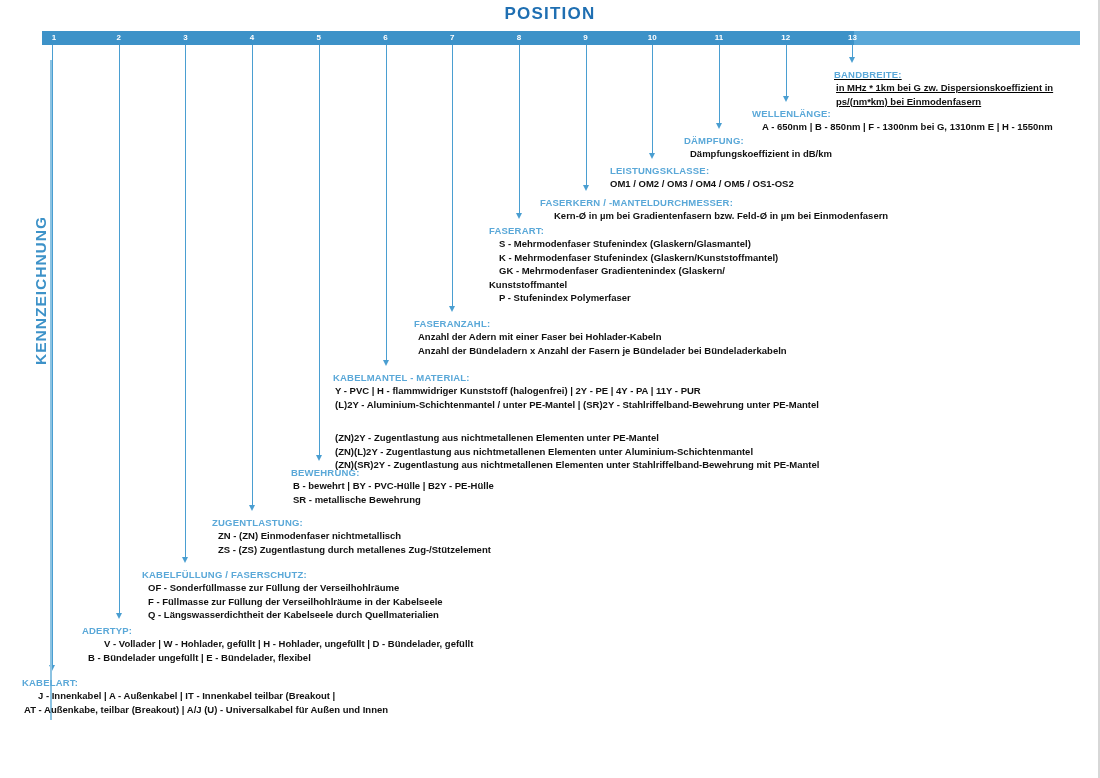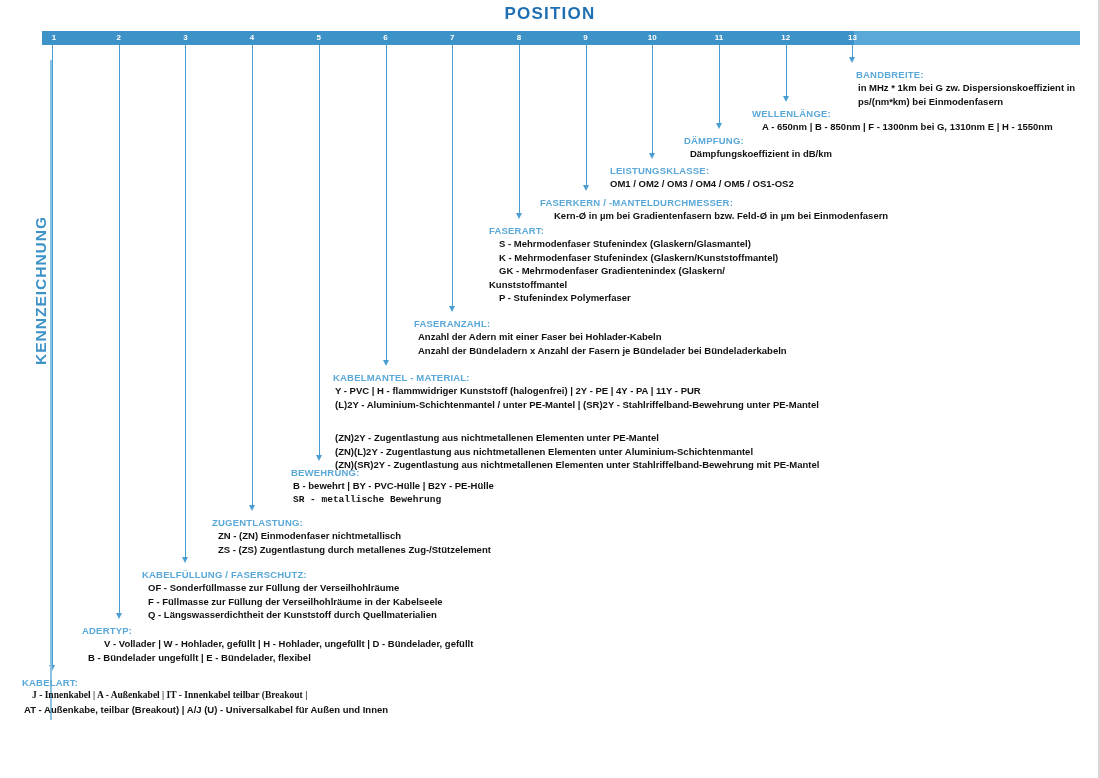--- a/index.html
+++ b/index.html
@@ -101,21 +101,21 @@
       <div class="tick" style="left: 118.7px; top: 45px; height: 569px;"></div>
       <div class="arrow" style="left: 115.7px; top: 613px;"></div>
       <div class="tick" style="left: 52px; top: 45px; height: 621px;"></div>
       <div class="arrow" style="left: 49px; top: 665px;"></div>
     </div>
 
   <div class="spine" style="top:60px;height:660px;"></div>
   <div class="vlabel" style="left:32px;top:365px;">KENNZEICHNUNG</div>
 
   <div id="blocks-layer">
-      <div class="block" style="left: 856px; top: 68px;">
+      <div class="block" style="left: 834px; top: 68px; text-decoration: underline;">
         <div class="blk-head">BANDBREITE:</div>
         <div class="blk-line" style="margin-left: 2px;">in MHz * 1km bei G zw. Dispersionskoeffizient in</div>
         <div class="blk-line" style="margin-left: 2px;">ps/(nm*km) bei Einmodenfasern</div>
       </div>
       <div class="block" style="left: 752px; top: 107px;">
         <div class="blk-head">WELLENLÄNGE:</div>
         <div class="blk-line" style="margin-left: 10px; text-align: right;">A - 650nm |  B - 850nm |  F - 1300nm bei G, 1310nm E |  H - 1550nm</div>
       </div>
       <div class="block" style="left: 684px; top: 134px;">
         <div class="blk-head">DÄMPFUNG:</div>
@@ -146,38 +146,38 @@
         <div class="blk-head">KABELMANTEL - MATERIAL:</div>
         <div class="blk-line" style="margin-left: 2px;">Y - PVC |  H - flammwidriger Kunststoff (halogenfrei) |  2Y - PE |  4Y - PA |  11Y - PUR</div>
         <div class="blk-line" style="margin-left: 2px;">(L)2Y - Aluminium-Schichtenmantel / unter PE-Mantel |  (SR)2Y - Stahlriffelband-Bewehrung unter PE-Mantel</div>
         <div class="blk-line" style="margin-left: 2px; margin-top: 20px;">(ZN)2Y - Zugentlastung aus nichtmetallenen Elementen unter PE-Mantel</div>
         <div class="blk-line" style="margin-left: 2px;">(ZN)(L)2Y - Zugentlastung aus nichtmetallenen Elementen unter Aluminium-Schichtenmantel</div>
         <div class="blk-line" style="margin-left: 2px;">(ZN)(SR)2Y - Zugentlastung aus nichtmetallenen Elementen unter  Stahlriffelband-Bewehrung mit PE-Mantel</div>
       </div>
       <div class="block" style="left: 291px; top: 466px;">
         <div class="blk-head">BEWEHRUNG:</div>
         <div class="blk-line" style="margin-left: 2px;">B -  bewehrt | BY - PVC-Hülle | B2Y - PE-Hülle</div>
-        <div class="blk-line" style="margin-left: 2px; font-family: Liberation Mono, monospace;">SR - metallische Bewehrung</div>
+        <div class="blk-line" style="margin-left: 2px;">SR - metallische Bewehrung</div>
       </div>
       <div class="block" style="left: 212px; top: 516px;">
         <div class="blk-head">ZUGENTLASTUNG:</div>
         <div class="blk-line" style="margin-left: 6px;">ZN - (ZN) Einmodenfaser nichtmetallisch</div>
         <div class="blk-line" style="margin-left: 6px;">ZS - (ZS) Zugentlastung durch metallenes Zug-/Stützelement</div>
       </div>
       <div class="block" style="left: 142px; top: 568px;">
         <div class="blk-head">KABELFÜLLUNG / FASERSCHUTZ:</div>
         <div class="blk-line" style="margin-left: 6px;">OF - Sonderfüllmasse zur Füllung der Verseilhohlräume</div>
         <div class="blk-line" style="margin-left: 6px;">F - Füllmasse zur Füllung der Verseilhohlräume in der Kabelseele</div>
-        <div class="blk-line" style="margin-left: 6px;">Q - Längswasserdichtheit der Kunststoff durch Quellmaterialien</div>
+        <div class="blk-line" style="margin-left: 6px;">Q - Längswasserdichtheit der Kabelseele durch Quellmaterialien</div>
       </div>
       <div class="block" style="left: 82px; top: 624px;">
         <div class="blk-head">ADERTYP:</div>
         <div class="blk-line" style="margin-left: 22px;">V - Vollader |  W - Hohlader, gefüllt |  H - Hohlader, ungefüllt |  D - Bündelader, gefüllt</div>
         <div class="blk-line" style="margin-left: 6px;">B - Bündelader ungefüllt |  E - Bündelader, flexibel</div>
       </div>
       <div class="block" style="left: 22px; top: 676px;">
         <div class="blk-head">KABELART:</div>
-        <div class="blk-line" style="margin-left: 10px; font-family: Liberation Serif, serif;">J - Innenkabel | A - Außenkabel | IT - Innenkabel teilbar (Breakout |</div>
+        <div class="blk-line" style="margin-left: 16px;">J - Innenkabel | A - Außenkabel | IT - Innenkabel teilbar (Breakout |</div>
         <div class="blk-line" style="margin-left: 2px;">AT - Außenkabe, teilbar (Breakout) | A/J (U)  - Universalkabel für Außen und Innen</div>
       </div>
     </div>
 
 </div>
 
 </body></html>

